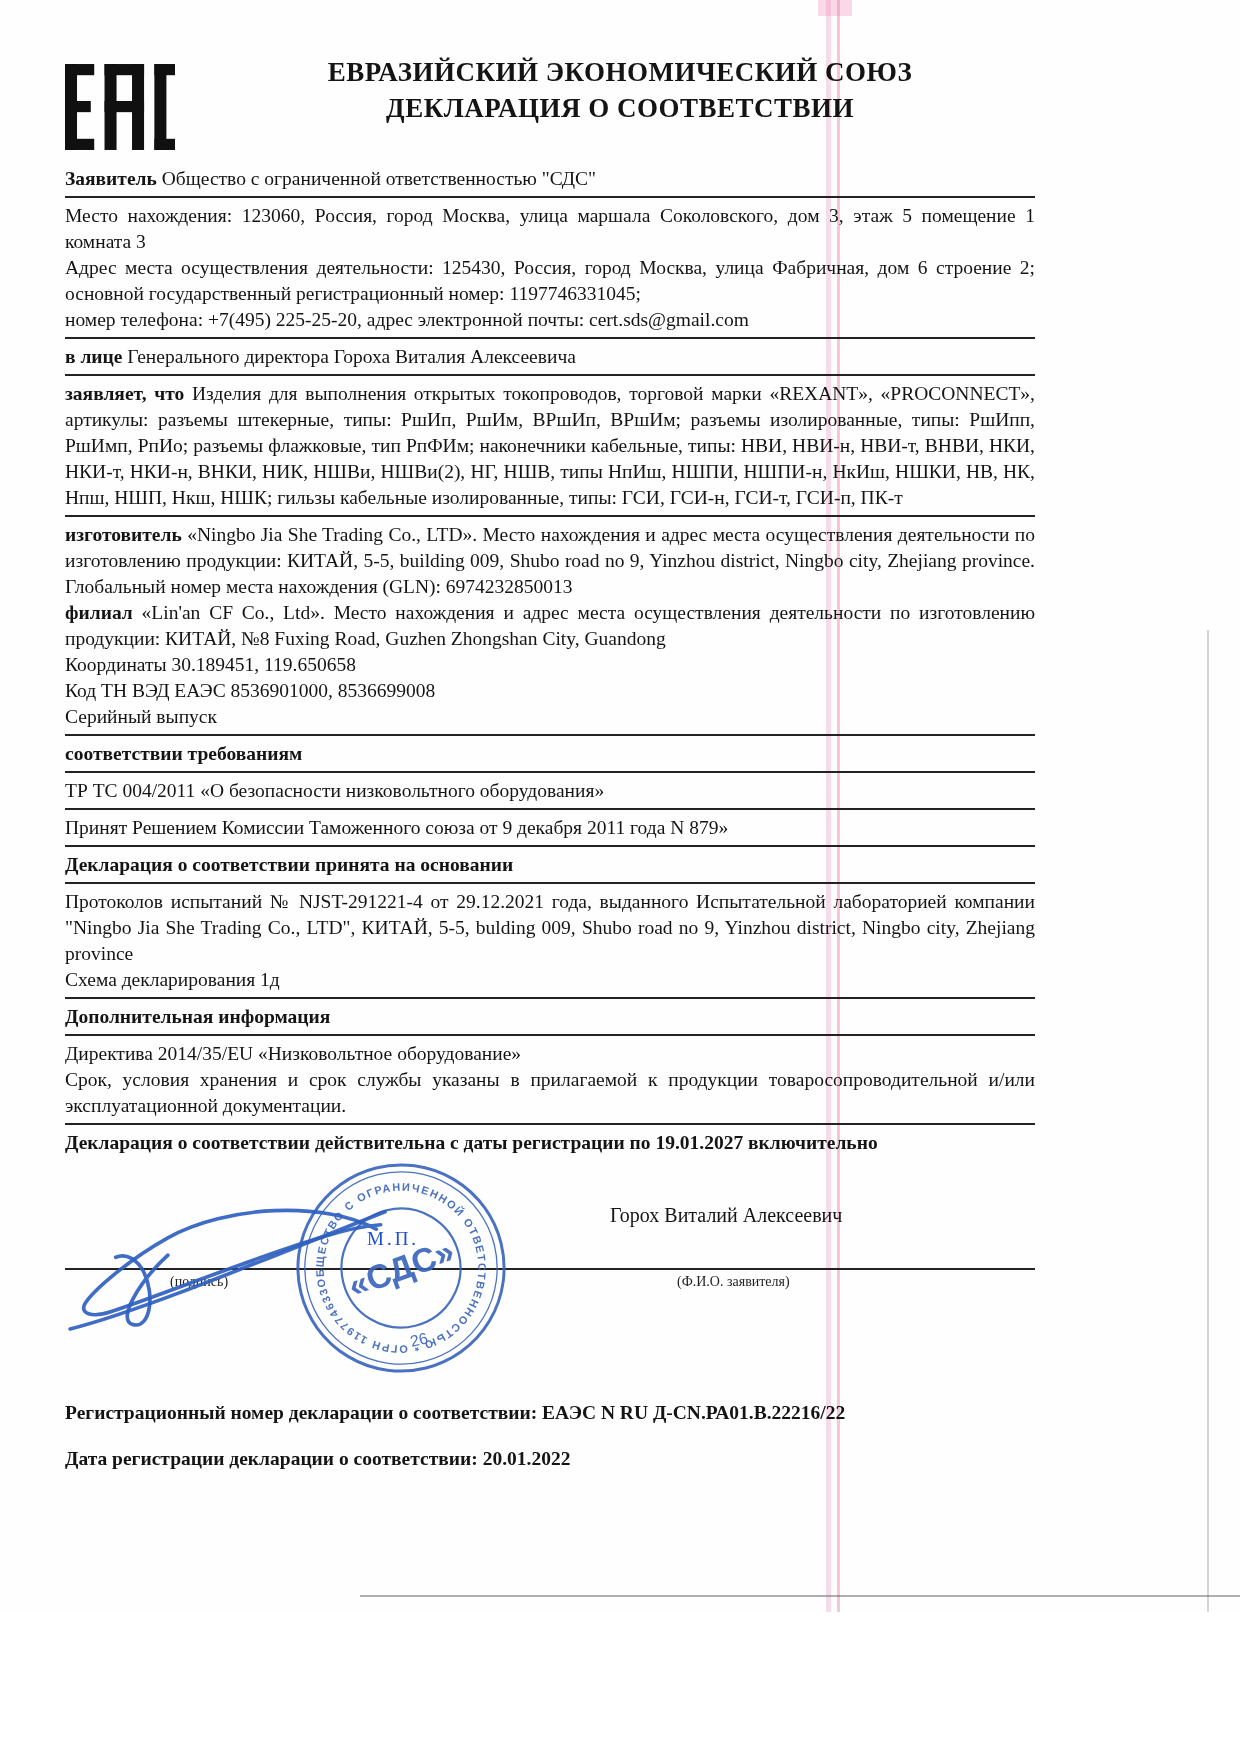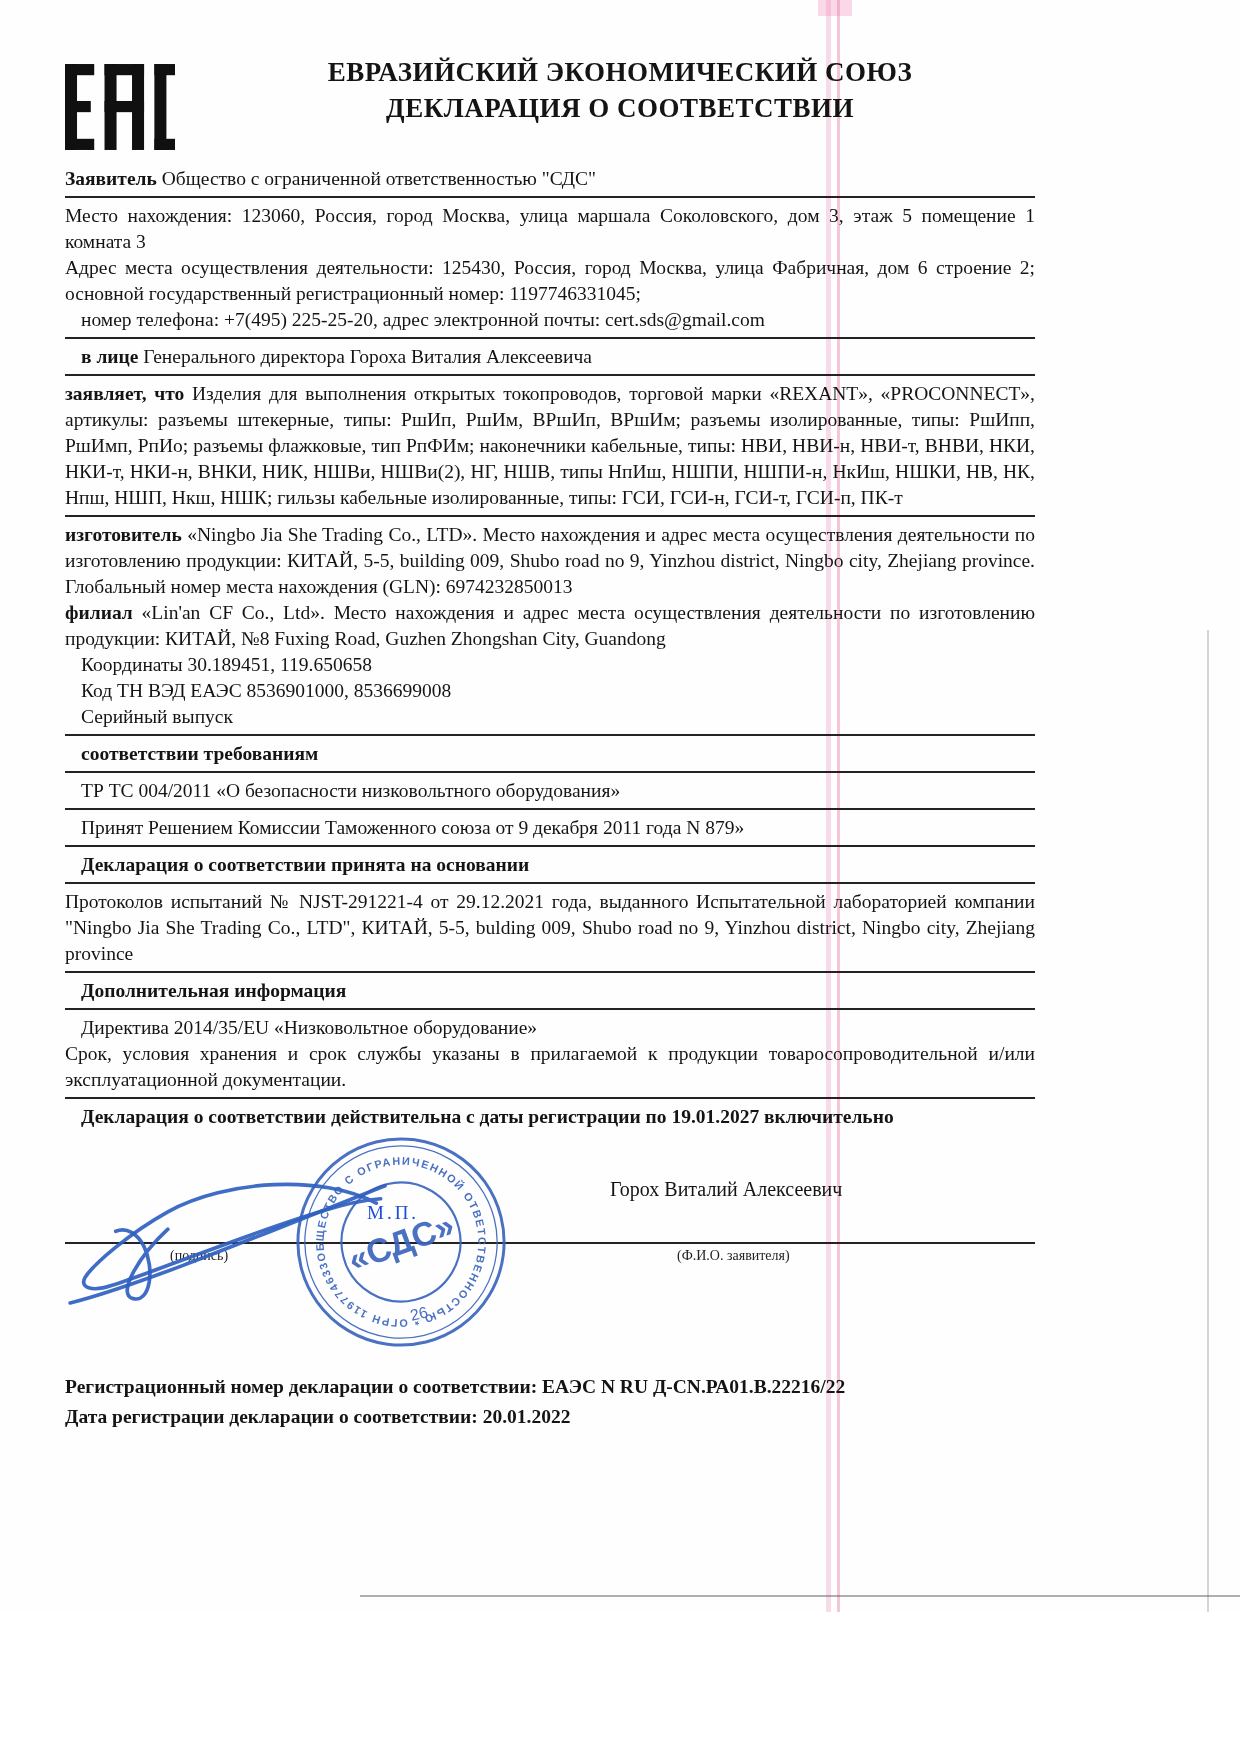--- a/index.html
+++ b/index.html
@@ -22,21 +22,21 @@
   .right-edge { position: absolute; right: 31px; top: 630px; bottom: 0; width: 2px; background: rgba(120,120,120,0.30); }
   .bottom-edge { position: absolute; left: 360px; right: 0; bottom: 15px; height: 2px; background: rgba(80,80,80,0.45); }
 
   .content { position: absolute; left: 65px; top: 50px; width: 970px; }
 
   .header { display: flex; align-items: flex-start; margin-bottom: 16px; }
   .logo { width: 110px; height: 86px; margin-top: 14px; flex: 0 0 auto; fill: #101010; }
   .titles { flex: 1; text-align: center; font-weight: bold; font-size: 27px; line-height: 1.35; padding: 4px 0 0 30px; letter-spacing: 0.5px; }
 
   p.line { font-size: 19.5px; line-height: 26px; text-align: justify; }
-  p.nj { text-align: left; margin-left: 16px; }
+  p.nj { text-align: left; }
   .b { font-weight: bold; }
   .rule { border: 0; border-top: 2px solid #232323; margin: 4px 0 5px 0; height: 0; }
 
   
   .sig-area { position: relative; height: 212px; margin-top: 8px; }
   .signature { position: absolute; left: -6px; top: 26px; width: 335px; height: 152px; z-index: 3; }
   .signature path { fill: none; stroke: #2f5fbf; stroke-width: 3.4; stroke-linecap: round; opacity: 0.92; }
   .stamp { position: absolute; left: 222px; top: -10px; width: 228px; height: 228px; transform: rotate(-14deg); z-index: 2; opacity: 0.92; }
   .stamp circle { fill: none; stroke: #3b66bd; }
   .stamp .thick { stroke-width: 3; }
@@ -46,21 +46,21 @@
   .centertext { font-family: "Liberation Sans", sans-serif; font-size: 34px; font-weight: bold; fill: #3b66bd; text-anchor: middle; }
   .numtext { font-family: "Liberation Sans", sans-serif; font-size: 16px; fill: #3b66bd; text-anchor: middle; }
   .mp { position: absolute; left: 302px; top: 64px; font-size: 19px; letter-spacing: 3px; color: #1d4ed8; z-index: 1; }
   .signer { position: absolute; left: 545px; top: 40px; font-size: 20px; color: #141414; }
   .sig-rule { position: absolute; left: 0; right: 0; top: 104px; border-top: 2px solid #232323; z-index: 0; }
   .cap { position: absolute; top: 110px; font-size: 14px; color: #222; }
   .cap-sign { left: 105px; }
   .cap-name { left: 612px; }
 
   .reg { margin-top: 24px; text-align: left; }
-  .reg2 { margin-top: 4px; text-align: left; }
+  .reg2 { margin-top: 20px; text-align: left; }
 </style>
 </head>
 <body>
 
 <div class="page">
   <div class="scan-line scan-line-a"></div>
   <div class="scan-line scan-line-b"></div>
   <div class="scan-cap"></div>
   <div class="right-edge"></div>
   <div class="bottom-edge"></div>
@@ -118,20 +118,21 @@
     <p class="line nj">ТР ТС 004/2011 «О безопасности низковольтного оборудования»</p>
     <div class="rule"></div>
 
     <p class="line nj">Принят Решением Комиссии Таможенного союза от 9 декабря 2011 года N 879»</p>
     <div class="rule"></div>
 
     <p class="line nj b">Декларация о соответствии принята на основании</p>
     <div class="rule"></div>
 
     <p class="line">Протоколов испытаний № NJST-291221-4  от 29.12.2021 года, выданного Испытательной лабораторией компании "Ningbo Jia She Trading Co., LTD", КИТАЙ, 5-5, bulding 009, Shubo road no 9, Yinzhou district, Ningbo city, Zhejiang province</p>
+    <p class="line nj">Схема декларирования 1д</p>
     <div class="rule"></div>
 
     <p class="line nj b">Дополнительная информация</p>
     <div class="rule"></div>
 
     <p class="line nj">Директива 2014/35/EU «Низковольтное оборудование»</p>
     <p class="line">Срок, условия хранения и срок службы указаны в прилагаемой к продукции товаросопроводительной и/или эксплуатационной документации.</p>
     <div class="rule"></div>
 
     <p class="line nj b">Декларация о соответствии действительна с даты регистрации по 19.01.2027 включительно</p>

